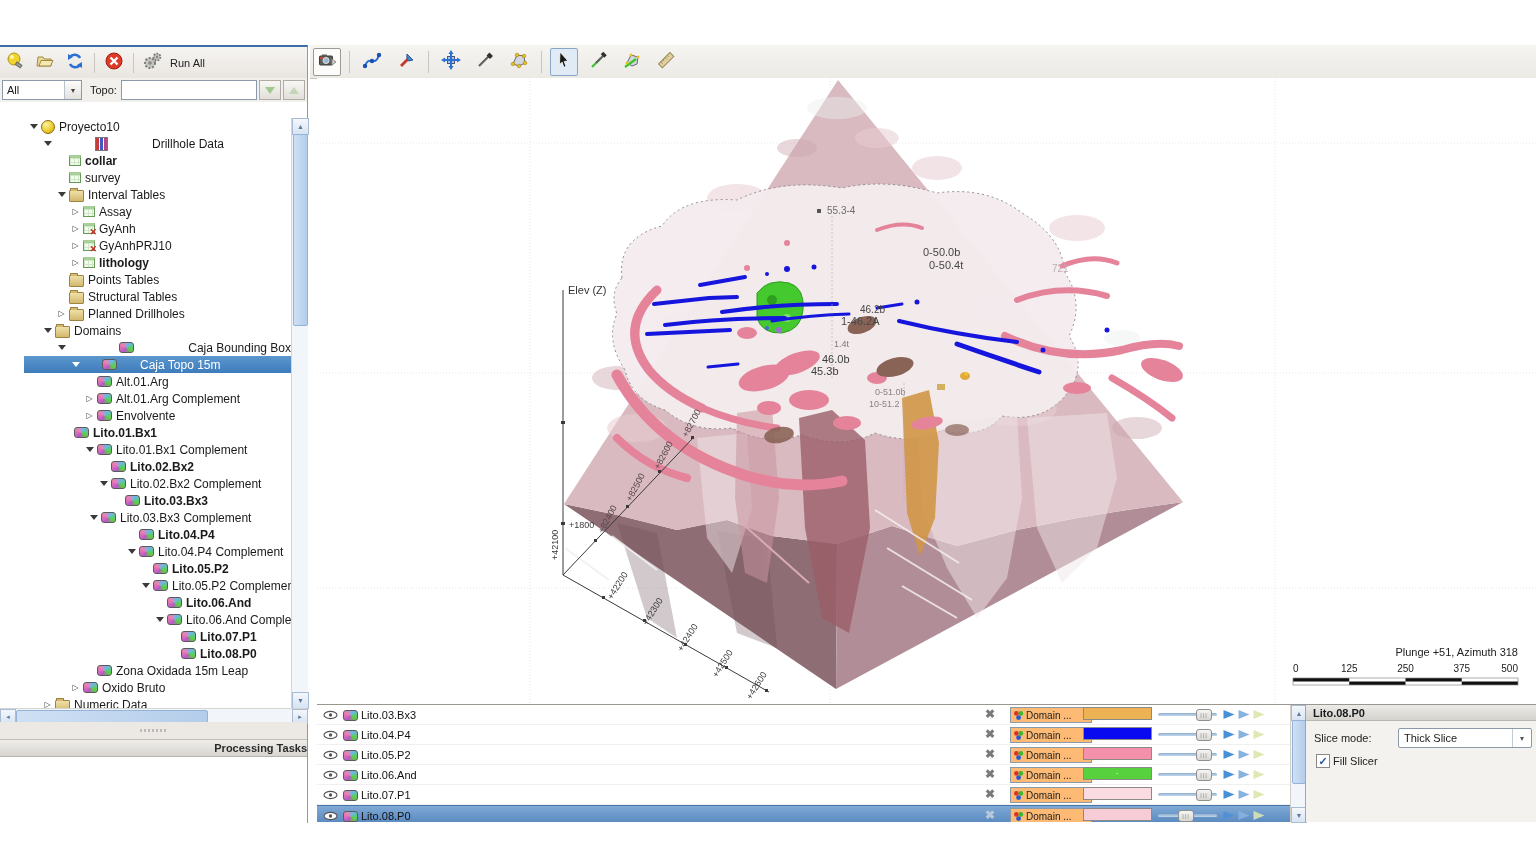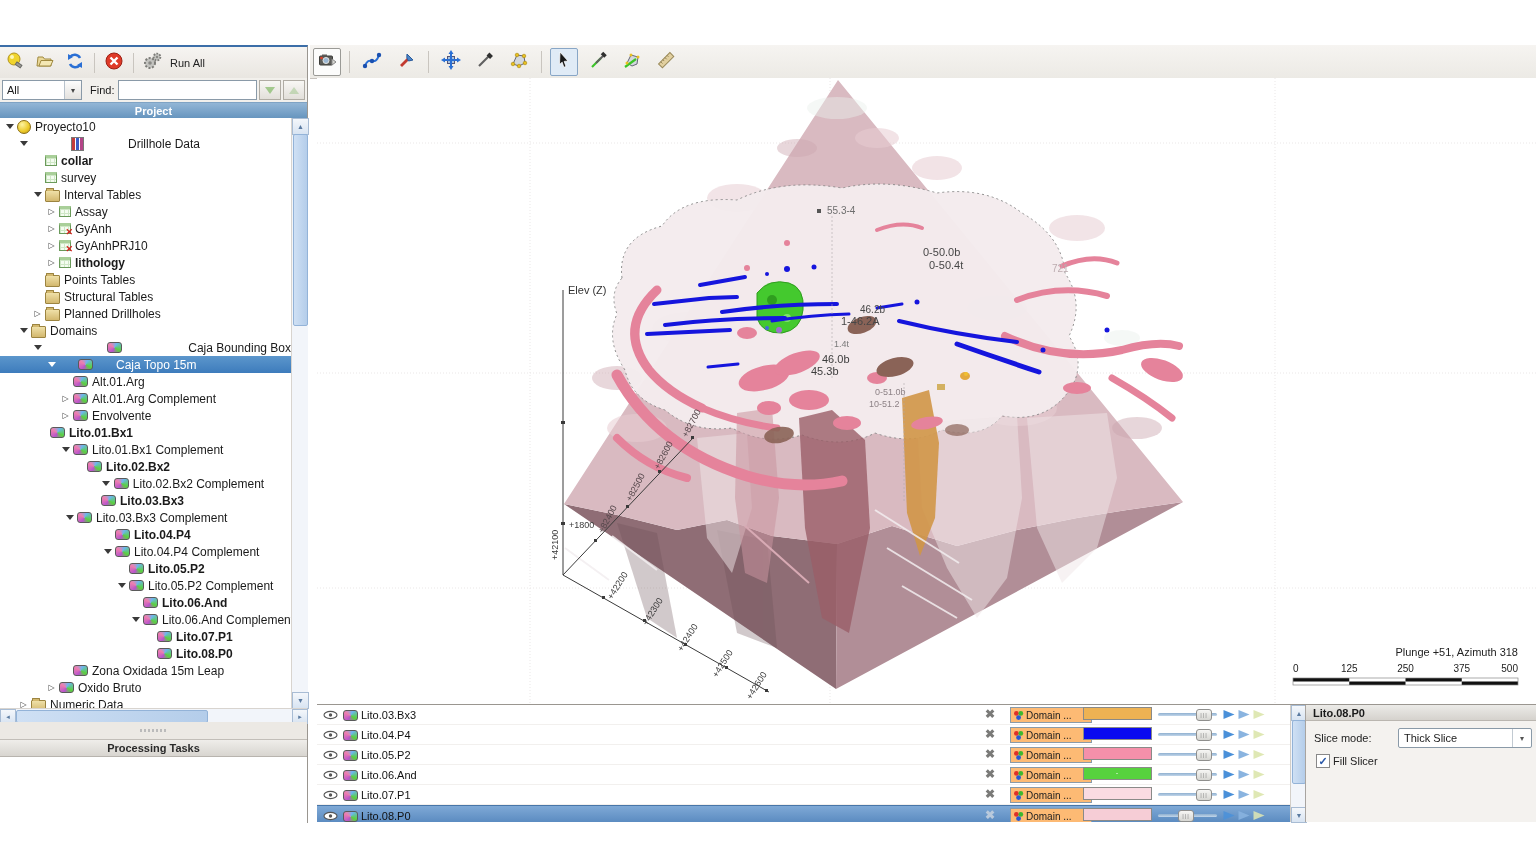--- a/index.html
+++ b/index.html
@@ -18,21 +18,21 @@
   .combo .cv{flex:1;padding:0 4px;}
   .combo .carr{width:16px;height:100%;border-left:1px solid #b8c2cc;background:linear-gradient(#fdfdfc,#e4e2de);display:flex;align-items:center;justify-content:center;font-size:8px;color:#444;}
   .find-label{font-size:11px;margin:0 4px 0 8px;}
   .find-input{height:18px;background:#fff;border:1px solid #8a9aa8;flex:1;margin-right:2px;}
   .arrbtn{width:20px;height:18px;border:1px solid #b0aca4;background:linear-gradient(#f8f7f4,#e2dfda);display:flex;align-items:center;justify-content:center;margin-right:2px;}
   .tri-dn{width:0;height:0;border:5px solid transparent;border-top:7px solid #7ab55c;margin-top:5px;opacity:.65;}
   .tri-up{width:0;height:0;border:5px solid transparent;border-bottom:7px solid #9cc388;margin-bottom:5px;opacity:.5;}
   .lp-header{left:0;top:55px;width:307px;height:16px;background:linear-gradient(#93b6d6,#6493bd);border-top:1px solid #7fa3c4;border-bottom:1px solid #4f7da8;
              color:#fff;font-weight:bold;font-size:11px;text-align:center;line-height:16px;}
   .tree{left:0;top:71px;width:291px;height:590px;background:#fff;overflow:hidden;}
-  .tree-row{position:relative;height:17px;display:flex;align-items:center;white-space:nowrap;}
+  .tree-row{position:relative;height:17px;display:flex;align-items:center;white-space:nowrap;margin-left:24px;}
   .tree-row.sel{background:linear-gradient(#5c96cc,#3d7cbc);color:#fff;gap:19px;}
   .tree-row .lbl{margin-left:4px;font-size:12px;}
   .tree-row .lbl.b{font-weight:bold;}
   .exp{width:11px;height:11px;flex:0 0 11px;display:flex;align-items:center;justify-content:center;}
   .exp-open{width:0;height:0;border:4px solid transparent;border-top:5px solid #3a3a3a;margin-top:4px;}
   .sel .exp-open{border-top-color:#fff;}
   .exp-closed{font-size:8px;color:#444;line-height:11px;}
   .ticon{flex:0 0 auto;margin-left:2px;}
   .ic-project{width:12px;height:12px;border-radius:50%;background:radial-gradient(circle at 35% 30%,#fdf3a0,#ecc928 60%,#b8951c);border:1px solid #8a6d12;}
   .ic-drill{width:11px;height:12px;background:linear-gradient(90deg,#c43c3c 0 3px,#fff 3px 4px,#3c5cc4 4px 7px,#fff 7px 8px,#b44488 8px 11px);border:1px solid #777;}
@@ -43,21 +43,21 @@
   .ic-folder::before{content:"";position:absolute;left:0;top:-3px;width:6px;height:2px;background:#d3b86e;border:1px solid #9c8440;border-bottom:none;border-radius:1px 1px 0 0;}
   .ic-mesh{width:13px;height:9px;border-radius:3px;border:1px solid #5a5a5a;
            background:conic-gradient(from 210deg at 50% 50%,#b854cc,#ef7fae,#6cb6ef,#5ad13e,#b854cc);}
   .vscroll{left:291px;top:71px;width:16px;height:590px;background:#f2f5fa;border-left:1px solid #d8d4cf;}
   .sb-btn{position:absolute;left:0;width:15px;height:15px;background:linear-gradient(#f4f7fb,#d8e4f2);border:1px solid #a8bcd4;display:flex;align-items:center;justify-content:center;font-size:7px;color:#5a7aa0;}
   .sb-thumb{position:absolute;left:1px;width:13px;background:linear-gradient(90deg,#cfe0f4,#b4cdea);border:1px solid #93b3d8;border-radius:2px;}
   .hscroll{left:0;top:661px;width:307px;height:14px;background:#f2f5fa;border-top:1px solid #d8d4cf;}
   .lp-gap{left:0;top:675px;width:307px;height:17px;background:#ece9e4;}
   .grip{position:absolute;left:140px;top:7px;width:26px;height:3px;background:linear-gradient(90deg,#bbb 2px,transparent 2px);background-size:4px 3px;}
   .lp-tasks{left:0;top:692px;width:307px;height:16px;background:linear-gradient(#efedea,#d8d5d0);border-top:1px solid #c2beb8;border-bottom:1px solid #b8b4ae;
-            font-weight:bold;font-size:11px;color:#2a2a2a;text-align:center;line-height:16px;}
+            font-weight:bold;font-size:11px;color:#2a2a2a;text-align:right;line-height:16px;}
   .lp-cols{left:0;top:708px;width:307px;height:18px;background:linear-gradient(#fbfaf8,#ebe8e4);border-bottom:1px solid #c8c4be;display:flex;font-size:11px;color:#333;}
   .lp-col1{width:78px;padding:2px 0 0 5px;border-right:1px solid #d2cec8;}
   .lp-col2{padding:2px 0 0 5px;}
 
   
   .main-toolbar{left:310px;top:45px;width:1226px;height:33px;background:linear-gradient(#f6f4f1,#eceae5);border-bottom:1px solid #c6c2bc;display:flex;align-items:center;}
   .mbtn{width:26px;height:26px;margin:0 3px;display:flex;align-items:center;justify-content:center;border:1px solid transparent;border-radius:2px;}
   .mbtn.framed{border:1px solid #9a9a96;background:#fcfcfb;}
   .mbtn.pressed{border:1px solid #88a6c6;background:#e0ebf6;}
   .msep{width:1px;height:22px;background:#c9c5bf;margin:0 5px;}
@@ -147,31 +147,30 @@
             </svg></span>
         </div>
         <span class="runall-label">Run All</span>
       </div>
 
     <div class="abs lp-findrow">
       <div class="combo" style="width:78px;margin-left:2px;">
         <span class="cv">All</span>
         <span class="carr">▾</span>
       </div>
-      <span class="find-label">Find:</span>
+      <span class="find-label">Topo:</span>
       <div class="find-input"></div>
       <div class="arrbtn">
           <span class="tri-dn"></span>
         </div>
       <div class="arrbtn">
           <span class="tri-up"></span>
         </div>
     </div>
 
-    <div class="abs lp-header">Project</div>
 
     <div class="abs tree" id="tree">
         <div class="tree-row" style="padding-left: 4px;">
           <span class="exp">
             <span class="exp-open"></span>
           </span>
           <span class="ticon ic-project"></span>
           <span class="lbl">Proyecto10</span>
         </div>
         <div class="tree-row" style="padding-left: 18px; gap: 40px;">
@@ -279,21 +278,21 @@
             <span class="exp-open"></span>
           </span>
           <span class="ticon ic-mesh"></span>
           <span class="lbl">Lito.01.Bx1 Complement</span>
         </div>
         <div class="tree-row" style="padding-left: 74px;">
           <span class="exp"></span>
           <span class="ticon ic-mesh"></span>
           <span class="lbl b">Lito.02.Bx2</span>
         </div>
-        <div class="tree-row" style="padding-left: 74px; justify-content: center;">
+        <div class="tree-row" style="padding-left: 74px;">
           <span class="exp">
             <span class="exp-open"></span>
           </span>
           <span class="ticon ic-mesh"></span>
           <span class="lbl">Lito.02.Bx2 Complement</span>
         </div>
         <div class="tree-row" style="padding-left: 88px;">
           <span class="exp"></span>
           <span class="ticon ic-mesh"></span>
           <span class="lbl b">Lito.03.Bx3</span>

